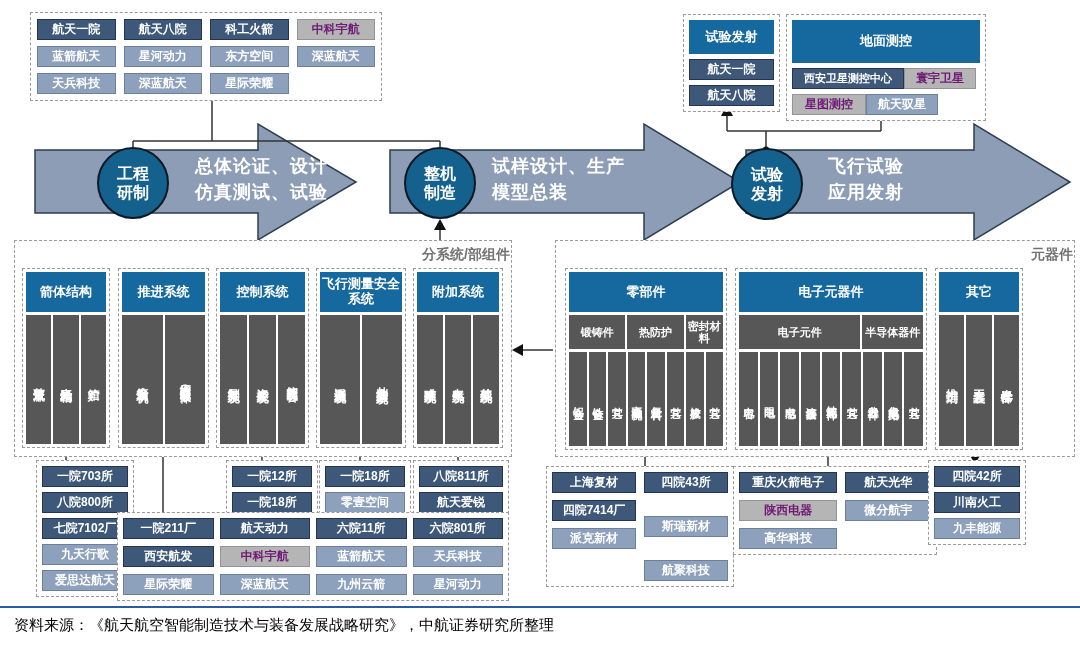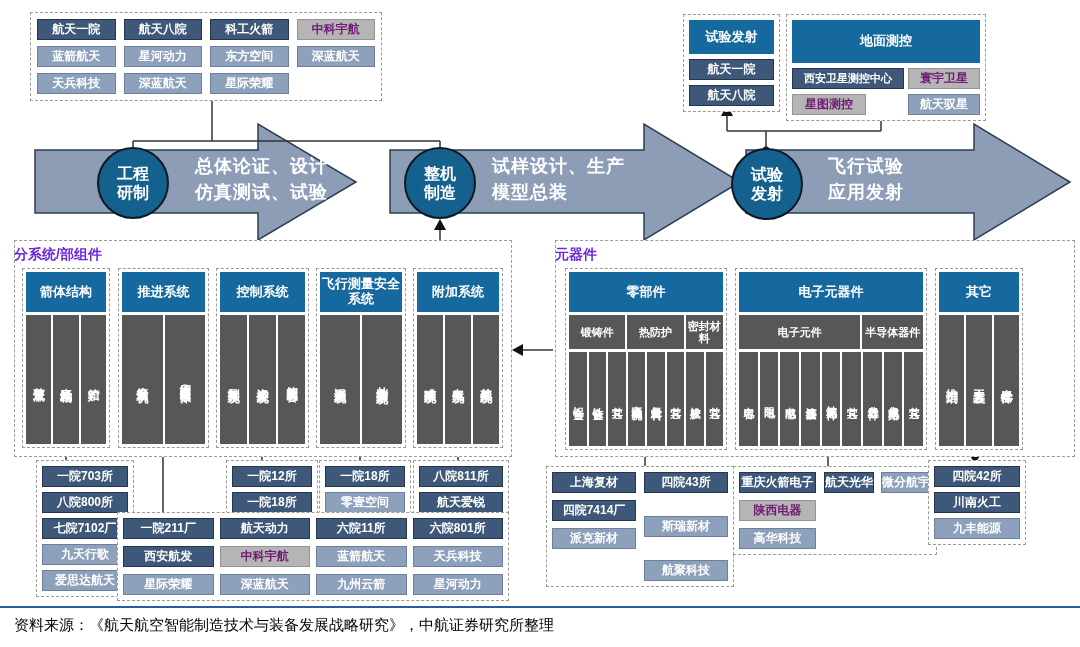--- a/index.html
+++ b/index.html
@@ -17,29 +17,29 @@
        justify-content:center;text-align:center;font-size:13px;line-height:1.15;box-sizing:border-box;}
   .colbox{position:absolute;border:1px dashed #9a9a9a;background:#fff;padding:3px;
           box-sizing:border-box;display:flex;flex-direction:column;gap:3px;}
   .strips{display:flex;gap:2px;flex:1;}
   .strip{flex:1;background:#575757;color:#fff;font-weight:bold;font-size:12px;
          writing-mode:vertical-rl;text-orientation:upright;display:flex;align-items:center;
          justify-content:center;text-align:center;line-height:1.05;letter-spacing:1px;overflow:hidden;}
   .subh{background:#575757;color:#fff;font-weight:bold;font-size:11px;display:flex;
         align-items:center;justify-content:center;text-align:center;line-height:1.1;box-sizing:border-box;}
   .vlist{display:flex;flex-direction:column;gap:5px;padding:5px;box-sizing:border-box;}
-  .sectitle{position:absolute;font-size:14px;font-weight:bold;color:#6d28d9;text-align:left;}
+  .sectitle{position:absolute;font-size:14px;font-weight:bold;color:#737373;text-align:right;}
   .desc{position:absolute;color:#fff;font-weight:bold;font-size:18px;line-height:1.45;
         letter-spacing:1px;white-space:nowrap;}
   .circle{position:absolute;width:72px;height:72px;border-radius:50%;background:#14618e;
           border:2.5px solid #0d1a26;box-sizing:border-box;color:#fff;font-weight:bold;
           font-size:16px;display:flex;flex-direction:column;align-items:center;
           justify-content:center;line-height:1.2;text-align:center;}
   .grid4{display:grid;grid-template-columns:repeat(4,1fr);gap:6px 8px;padding:6px;}
-  .rowflex{display:flex;justify-content:space-between;border-radius:9px;}
+  .rowflex{display:flex;border-radius:9px;}
   .footer-rule{position:absolute;left:0;top:606px;width:1080px;border-top:2px solid #2a5d9f;}
   .footer-text{position:absolute;left:14px;top:616px;font-size:15px;color:#000;
                font-family:"Liberation Serif","DejaVu Serif",serif;}
 </style>
 </head>
 <body>
 
 <div id="stage">
 
   <svg class="abs" style="left:0;top:0;" width="1080" height="647" viewBox="0 0 1080 647">
@@ -302,21 +302,21 @@
       <div class="btn l">航聚科技</div>
     </div>
   </div>
 
   <div class="abs dash" style="left:733px;top:466px;width:204px;padding:5px;box-sizing:border-box;display:flex;gap:8px;">
     <div style="flex:1.15;display:flex;flex-direction:column;gap:7px;">
       <div class="btn d">重庆火箭电子</div>
       <div class="btn g">陕西电器</div>
       <div class="btn l">高华科技</div>
     </div>
-    <div style="flex:1;display:flex;flex-direction:row;gap:7px;">
+    <div style="flex:1;display:flex;flex-direction:column;gap:7px;">
       <div class="btn d">航天光华</div>
       <div class="btn l">微分航宇</div>
     </div>
   </div>
 
   <div class="abs dash vlist" style="left:928px;top:460px;width:98px;">
     <div class="btn d">四院42所</div>
     <div class="btn d">川南火工</div>
     <div class="btn l">九丰能源</div>
   </div>

